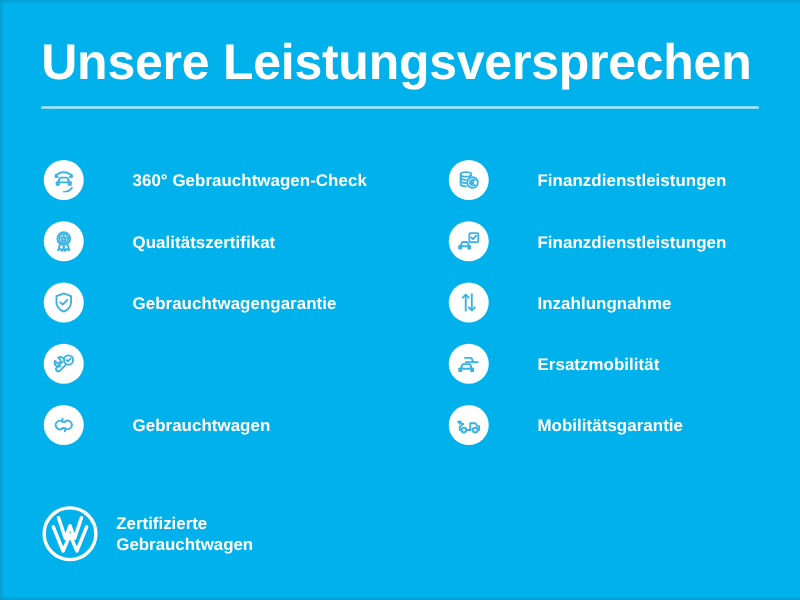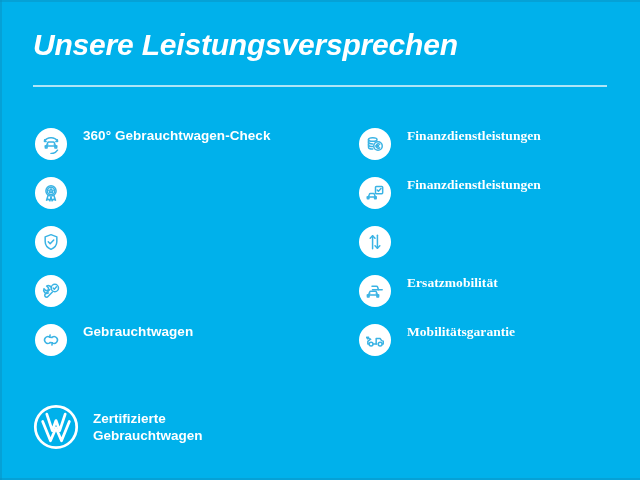--- a/index.html
+++ b/index.html
@@ -32,50 +32,50 @@
     top: 0; left: 0;
     width: 2px; height: 480px;
     background: #0a93c4;
     opacity: .55;
   }
 
   #title {
     position: absolute;
     left: 33px;
     top: 28px;
-    font-size: 30px;
+    font-size: 40px;
     font-weight: 700;
     color: #ffffff;
     letter-spacing: -0.2px;
     white-space: nowrap;
-    font-style: italic;
   }
   #divider {
     position: absolute;
     left: 33px;
     top: 85px;
     width: 574px;
     height: 2px;
     background: #cdeef9;
     opacity: .85;
   }
 
   .column {
     position: absolute;
     top: 128px;
   }
   .col-left  { left: 35px; }
-  .col-right { left: 359px; font-family: Liberation Serif, serif; }
+  .col-right { left: 359px; }
 
   .promise-row {
     position: relative;
     height: 32px;
     margin-bottom: 17px;
     display: flex;
-    align-items: flex-start;
+    align-items: center;
+    gap: 23px;
   }
   .promise-row:last-child { margin-bottom: 0; }
 
   .icon-badge {
     width: 32px;
     height: 32px;
     border-radius: 50%;
     background: #ffffff;
     flex: 0 0 32px;
     display: flex;
@@ -167,29 +167,31 @@
     <div class="promise-row">
       <span class="icon-badge">
         <svg viewBox="0 0 24 24">
           <circle cx="12" cy="9.5" r="6.1"></circle>
           <circle cx="12" cy="9.5" r="4.3"></circle>
           <path d="M12 6.9l0.8 1.6 1.8 0.3-1.3 1.3 0.3 1.8L12 11l-1.6 0.9 0.3-1.8-1.3-1.3 1.8-0.3z"></path>
           <path d="M8.6 14.6L6.6 20.6l2.6-1.1 1.5 1.9 1.3-4.2"></path>
           <path d="M15.4 14.6l2 6-2.6-1.1-1.5 1.9-1.3-4.2"></path>
         </svg>
       </span>
+      <span class="promise-label">Qualitätszertifikat</span>
     </div>
 
     <div class="promise-row">
       <span class="icon-badge">
         <svg viewBox="0 0 24 24">
           <path d="M12 3.2l7 2.6v5.6c0 4.3-2.9 7.6-7 9.4-4.1-1.8-7-5.1-7-9.4V5.8z"></path>
           <path d="M8.7 11.8l2.3 2.3 4.3-4.5"></path>
         </svg>
       </span>
+      <span class="promise-label">Gebrauchtwagengarantie</span>
     </div>
 
     <div class="promise-row">
       <span class="icon-badge">
         <svg viewBox="0 0 24 24">
           <path d="M10.6 10.2L5.3 15.5a2.2 2.2 0 1 0 3.1 3.1l5.3-5.3"></path>
           <path d="M12.1 7.3a3.9 3.9 0 0 0-5.4-1.2L9.1 8.5 8.5 11l-2.5 0.6-2.4-2.4A3.9 3.9 0 0 0 9 14.3"></path>
           <circle cx="16.6" cy="8.4" r="4.4"></circle>
           <path d="M14.6 8.4l1.4 1.4 2.6-2.8"></path>
         </svg>
@@ -244,20 +246,21 @@
 
     <div class="promise-row">
       <span class="icon-badge">
         <svg viewBox="0 0 24 24">
           <path d="M9.1 20V4.5"></path>
           <path d="M6.2 7.4l2.9-2.9 2.9 2.9"></path>
           <path d="M14.9 4v15.5"></path>
           <path d="M17.8 16.6l-2.9 2.9-2.9-2.9"></path>
         </svg>
       </span>
+      <span class="promise-label">Inzahlungnahme</span>
     </div>
 
     <div class="promise-row">
       <span class="icon-badge">
         <svg viewBox="0 0 24 24">
           <path d="M8.4 6.4h5.4a1.4 1.4 0 0 1 1.3 0.9l1.1 3.1"></path>
           <path d="M9.0 10.4h11.6"></path>
           <path d="M2.9 16.8h13.4"></path>
           <path d="M4.3 16.8l1.3-3.5a1.4 1.4 0 0 1 1.3-1h5.5a1.4 1.4 0 0 1 1.3 1l1.2 3.5"></path>
           <path d="M2.9 16.8v2.3h2v-2.3"></path>

